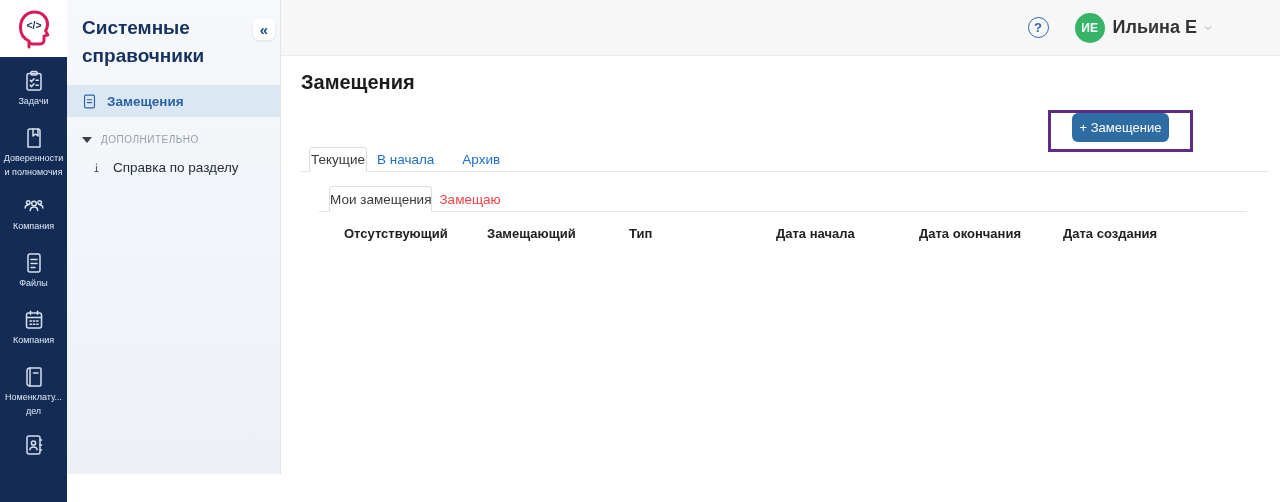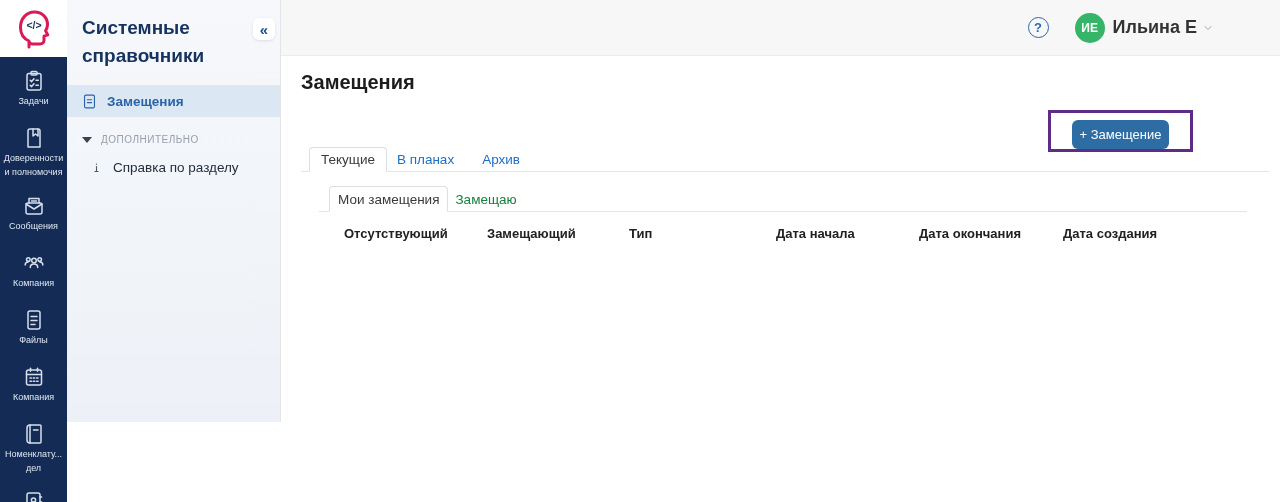--- a/index.html
+++ b/index.html
@@ -12,21 +12,21 @@
   .logo-block { position:absolute; left:0; top:0; width:67px; height:57px; background:#fff;
     display:flex; align-items:center; justify-content:center; }
   .rail-items { position:absolute; left:0; top:57px; width:67px;
     display:flex; flex-direction:column; align-items:center; gap:16px; padding-top:12px; }
   .rail-item { display:flex; flex-direction:column; align-items:center; cursor:pointer; width:67px; }
   .rail-item svg { width:24px; height:24px; stroke:#d6deec; fill:none;
     stroke-width:1.5; stroke-linecap:round; stroke-linejoin:round; }
   .rail-label { margin-top:3px; font-size:9px; line-height:11px; color:#dfe7f2; text-align:center; }
 
   
-  .panel { position:absolute; left:67px; top:0; width:214px; height:422px;
+  .panel { position:absolute; left:67px; top:0; width:214px; height:474px;
     background:linear-gradient(180deg,#f6f8fb 0%, #edf1f7 100%);
     border-right:1px solid #e2e5ea; }
   .panel-title { padding:14px 40px 0 15px; font-size:19px; line-height:28px;
     font-weight:700; color:#16325e; }
   .collapse-btn { position:absolute; top:18px; right:5px; width:22px; height:22px;
     background:#fff; border-radius:6px; box-shadow:0 1px 3px rgba(30,50,90,.12);
     display:flex; align-items:center; justify-content:center;
     color:#1c4d8d; font-size:15px; font-weight:700; cursor:pointer; }
   .panel-item { margin-top:15px; height:32px; display:flex; align-items:center;
     gap:9px; padding-left:14px; cursor:pointer; }
@@ -60,41 +60,41 @@
     stroke-width:1.8; stroke-linecap:round; stroke-linejoin:round; cursor:pointer; }
 
   .content { padding-left:20px; }
   .page-title { margin-top:15px; font-size:20px; font-weight:700; color:#1c1c1e; }
 
   .tabs { margin-top:53px; display:flex; align-items:flex-end; height:25px;
     border-bottom:1px solid #e5e5e5; width:968px; }
   .tab-link { padding:0 10px 4px; font-size:13.5px; color:#1c70c8; cursor:pointer; }
   .tab-active { height:25px; margin-bottom:-1px; margin-left:8px; background:#fff;
     border:1px solid #dcdfe3; border-bottom:1px solid #fff; border-radius:4px 4px 0 0;
-    display:flex; align-items:center; padding:0 11px; font-size:13.5px; color:#3a3a3a;
+    display:flex; align-items:center; padding:0 1px; font-size:13.5px; color:#3a3a3a;
     cursor:pointer; }
   .tab-link.spaced { margin-left:8px; }
 
   .subtabs { margin-left:18px; margin-top:14px; display:flex; align-items:flex-end;
     height:26px; border-bottom:1px solid #e5e5e5; width:928px; }
   .subtab-active { height:26px; margin-bottom:-1px; margin-left:10px; background:#fff;
     border:1px solid #dcdfe3; border-bottom:1px solid #fff; border-radius:4px 4px 0 0;
-    display:flex; align-items:center; padding:0 8px; font-size:13.5px; color:#3a3a3a;
+    display:flex; align-items:center; padding:0 0; font-size:13.5px; color:#3a3a3a;
     cursor:pointer; }
-  .subtab-link { padding:0 7px 4px; font-size:13.5px; color:#15803d; cursor:pointer; }
+  .subtab-link { padding:0 7px 4px; font-size:13.5px; color:#ef4444; cursor:pointer; }
 
   .thead { margin-top:14px; margin-left:43px; display:flex; }
   .th { font-size:13px; font-weight:700; color:#212121; }
   .th:nth-child(1){ width:143px; } .th:nth-child(2){ width:142px; }
   .th:nth-child(3){ width:147px; } .th:nth-child(4){ width:143px; }
   .th:nth-child(5){ width:144px; }
 
   
   .annot-box { position:absolute; left:1048px; top:110px; width:145px; height:42px;
-    border:3px solid #5e2b87; display:flex; align-items:flex-end; justify-content:center; }
+    border:3px solid #5e2b87; display:flex; align-items:flex-start; justify-content:center; }
   .add-btn { width:97px; height:29px; background:#2e6da4; color:#fff; border:none;
     border-radius:6px; font-size:13px; font-family:"Liberation Sans",sans-serif;
     cursor:pointer; display:flex; align-items:center; justify-content:center; }
 
   .logo-svg { width:38px; height:42px; }
 </style>
 </head>
 <body>
 
 <div class="stage">
@@ -123,30 +123,20 @@
 
       <div class="rail-item">
         <svg viewBox="0 0 24 24">
           <path d="M6 21V5a2 2 0 0 1 2-2h8a2 2 0 0 1 2 2v16z"></path>
           <path d="M11 3v7l2.5-2L16 10V3"></path>
         </svg>
         <span class="rail-label">Доверенности</span>
         <span class="rail-label">и полномочия</span>
       </div>
 
-      <div class="rail-item">
-        <svg viewBox="0 0 24 24">
-          <path d="M7 9V4.5h10V9"></path>
-            <path d="M9.5 7h5"></path>
-          <rect x="4" y="9" width="16" height="11" rx="2"></rect>
-          <path d="M4 10l8 5 8-5"></path>
-        </svg>
-        <span class="rail-label">Сообщения</span>
-        <span class="rail-label"></span>
-      </div>
 
       <div class="rail-item">
         <svg viewBox="0 0 24 24">
           <circle cx="12" cy="9.5" r="2.3"></circle>
           <path d="M8.3 16.5c0-2.1 1.6-3.4 3.7-3.4s3.7 1.3 3.7 3.4"></path>
           <circle cx="6.3" cy="8.5" r="1.8"></circle>
             <path d="M3.2 14c0-1.8 1.3-2.9 3-2.9"></path>
           <circle cx="17.7" cy="8.5" r="1.8"></circle>
             <path d="M20.8 14c0-1.8-1.3-2.9-3-2.9"></path>
         </svg>
@@ -247,21 +237,21 @@
       </svg>
     </header>
 
     <div class="content">
       <h1 class="page-title">Замещения</h1>
 
       <div class="tabs">
         <div class="tab-active">
           <span>Текущие</span>
         </div>
-        <div class="tab-link">В планах</div>
+        <div class="tab-link">В начала</div>
         <div class="tab-link spaced">Архив</div>
       </div>
 
       <div class="subtabs">
         <div class="subtab-active">
           <span>Мои замещения</span>
         </div>
         <div class="subtab-link">Замещаю</div>
       </div>
 

